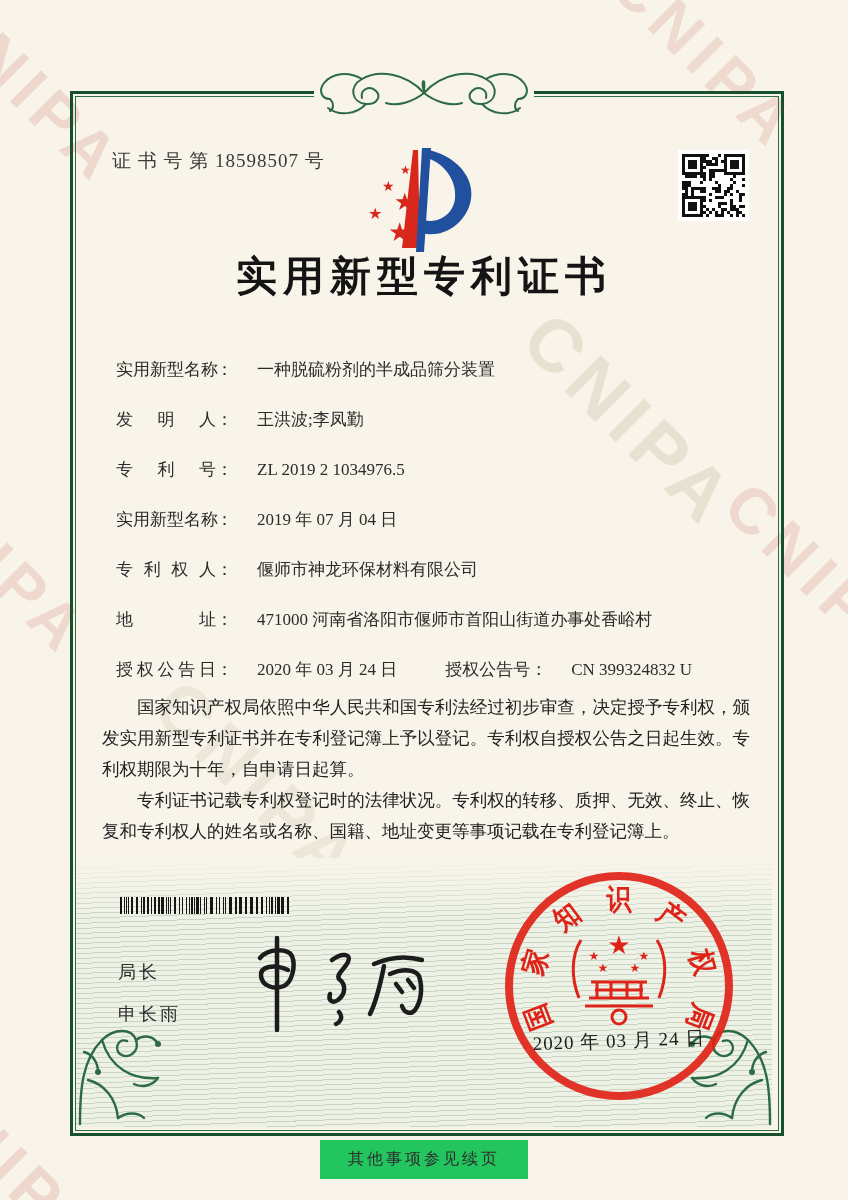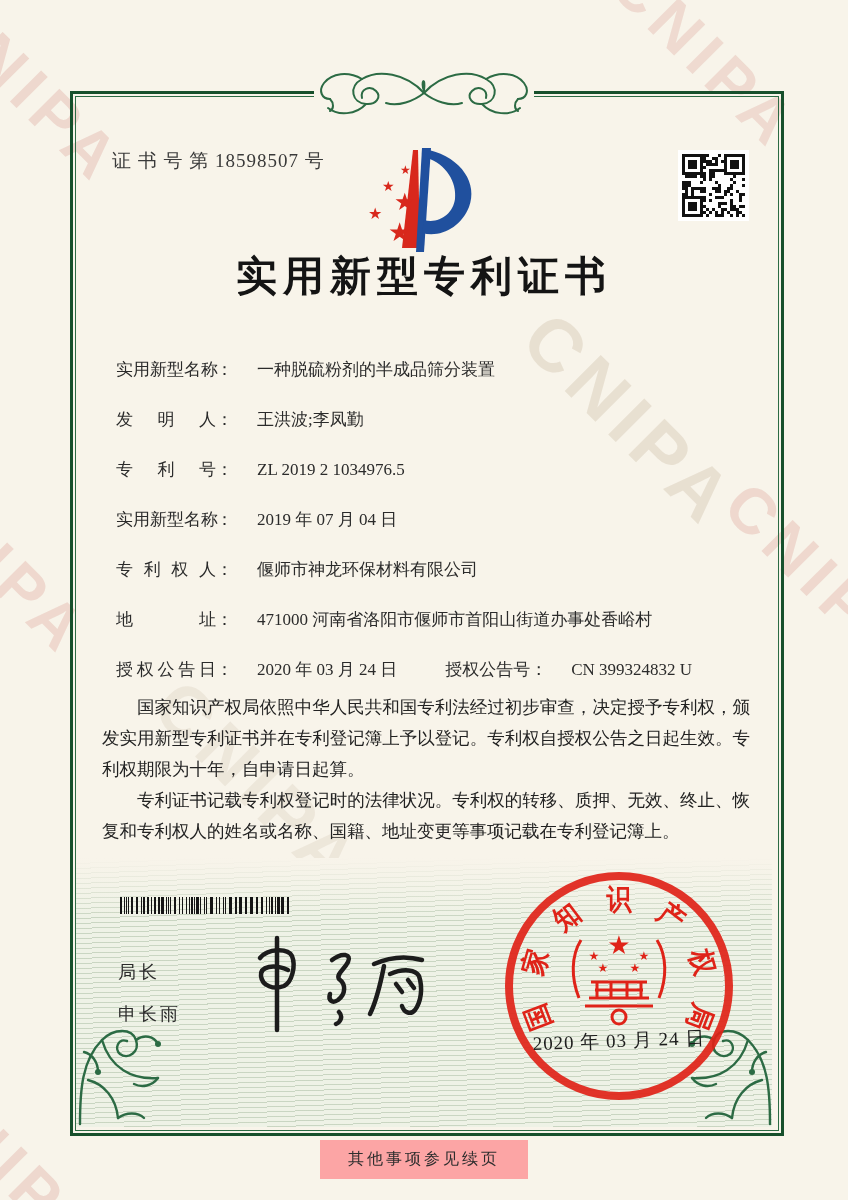--- a/index.html
+++ b/index.html
@@ -100,21 +100,21 @@
   .seal-date{
     position:absolute; left:50%; top:156px; transform:translateX(-50%) rotate(-2deg);
     font-size:19px; color:#1d1d1d; white-space:nowrap; letter-spacing:1px;
   }
   .page-num{
     position:absolute; left:0; top:1094px; width:100%; text-align:center; z-index:4;
     font-size:15px; letter-spacing:2px; color:#333;
   }
   .cont-note-wrap{ position:absolute; left:0; top:1140px; width:100%; text-align:center; z-index:4; }
   .cont-note{
-    display:inline-block; background:#fca5a5; padding:9px 28px;
+    display:inline-block; background:#22c55e; padding:9px 28px;
     font-size:16px; letter-spacing:3px; color:#2e2e2e;
   }
   svg{ display:block; }
 </style>
 </head>
 <body>
 
 <div class="page">
 
   <span class="wm" style="left:-28px; top:-20px; color:rgba(224,176,166,.42);">CNIPA</span>

